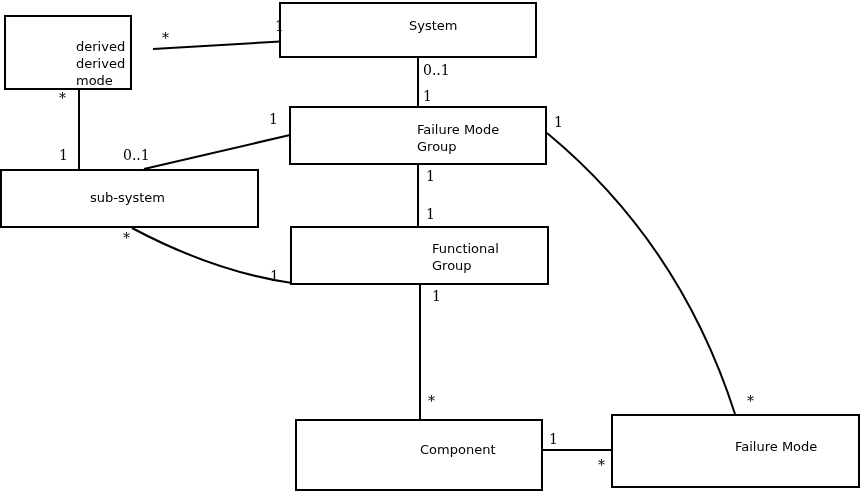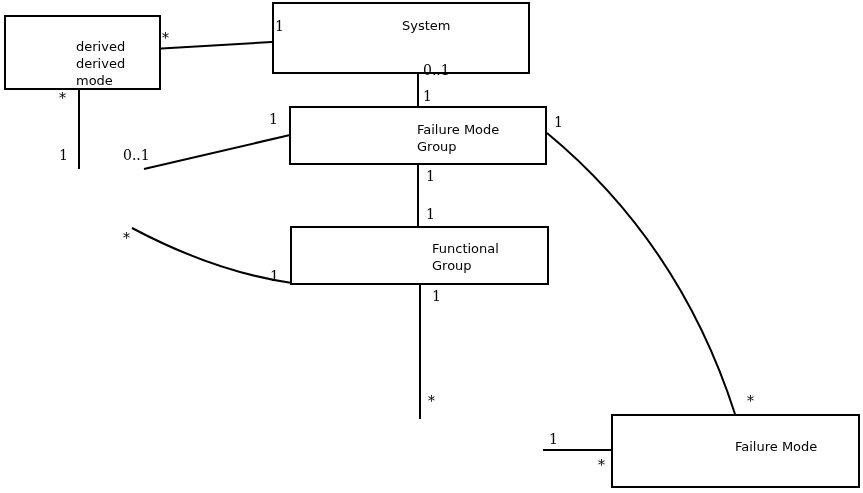--- a/index.html
+++ b/index.html
@@ -56,49 +56,59 @@
     <path d="M79,90 L79,169"></path>
     <path d="M418,58 L418,106"></path>
     <path d="M290,135 L144,169"></path>
     <path d="M418,165 L418,226"></path>
     <path d="M132,228 Q215,272 292,283"></path>
     <path d="M420,285 L420,419"></path>
     <path d="M543,450 L611,450"></path>
     <path d="M547,133 Q680,243 735,414"></path>
   </svg>
 
-  <div class="box" style="left:4px;top:15px;width:157px;height:75px">
+  <div class="box" style="left:4px;top:15px;width:128px;height:75px">
     <div class="lbl" style="left:70px;top:21px">
       <div>derived</div>
       <div>derived</div>
       <div>mode</div>
     </div>
   </div>
 
-  <div class="box" style="left:272px;top:2px;width:258px;height:72px">
+  <div class="box" style="left:279px;top:2px;width:258px;height:56px">
     <div class="lbl" style="left:128px;top:13px">
       <div>System</div>
     </div>
   </div>
 
   <div class="box" style="left:289px;top:106px;width:258px;height:59px">
     <div class="lbl" style="left:126px;top:13px">
       <div>Failure Mode</div>
       <div>Group</div>
     </div>
   </div>
 
+  <div class="box" style="left:0px;top:169px;width:259px;height:59px">
+    <div class="lbl" style="left:88px;top:18px">
+      <div>sub-system</div>
+    </div>
+  </div>
 
   <div class="box" style="left:290px;top:226px;width:259px;height:59px">
     <div class="lbl" style="left:140px;top:12px">
       <div>Functional</div>
       <div>Group</div>
     </div>
   </div>
 
+  <div class="box" style="left:295px;top:419px;width:248px;height:72px">
+    <div class="lbl" style="left:123px;top:20px">
+      <div>Component</div>
+    </div>
+  </div>
 
   <div class="box" style="left:611px;top:414px;width:249px;height:74px">
     <div class="lbl" style="left:122px;top:22px">
       <div>Failure Mode</div>
     </div>
   </div>
 
   <span class="mult" style="left:162px;top:31px">*</span>
   <span class="mult" style="left:275px;top:19px">1</span>
 

